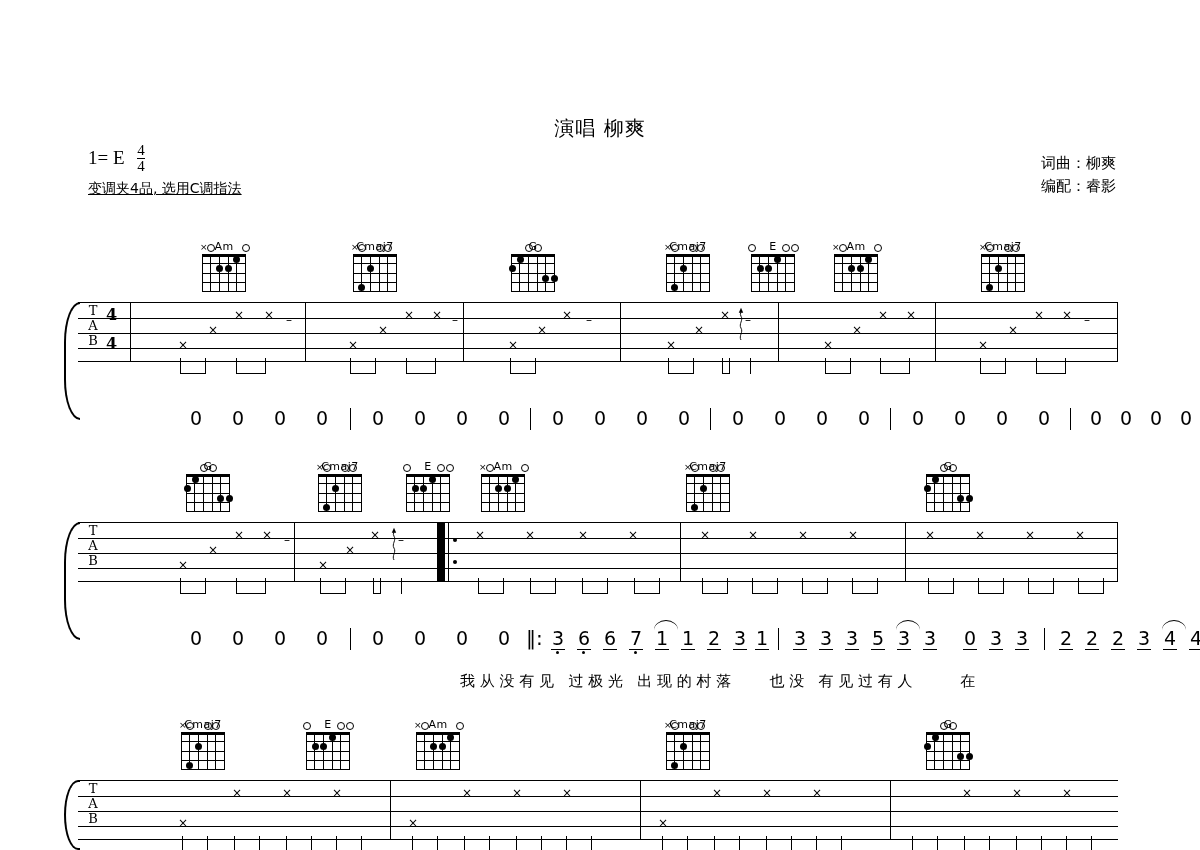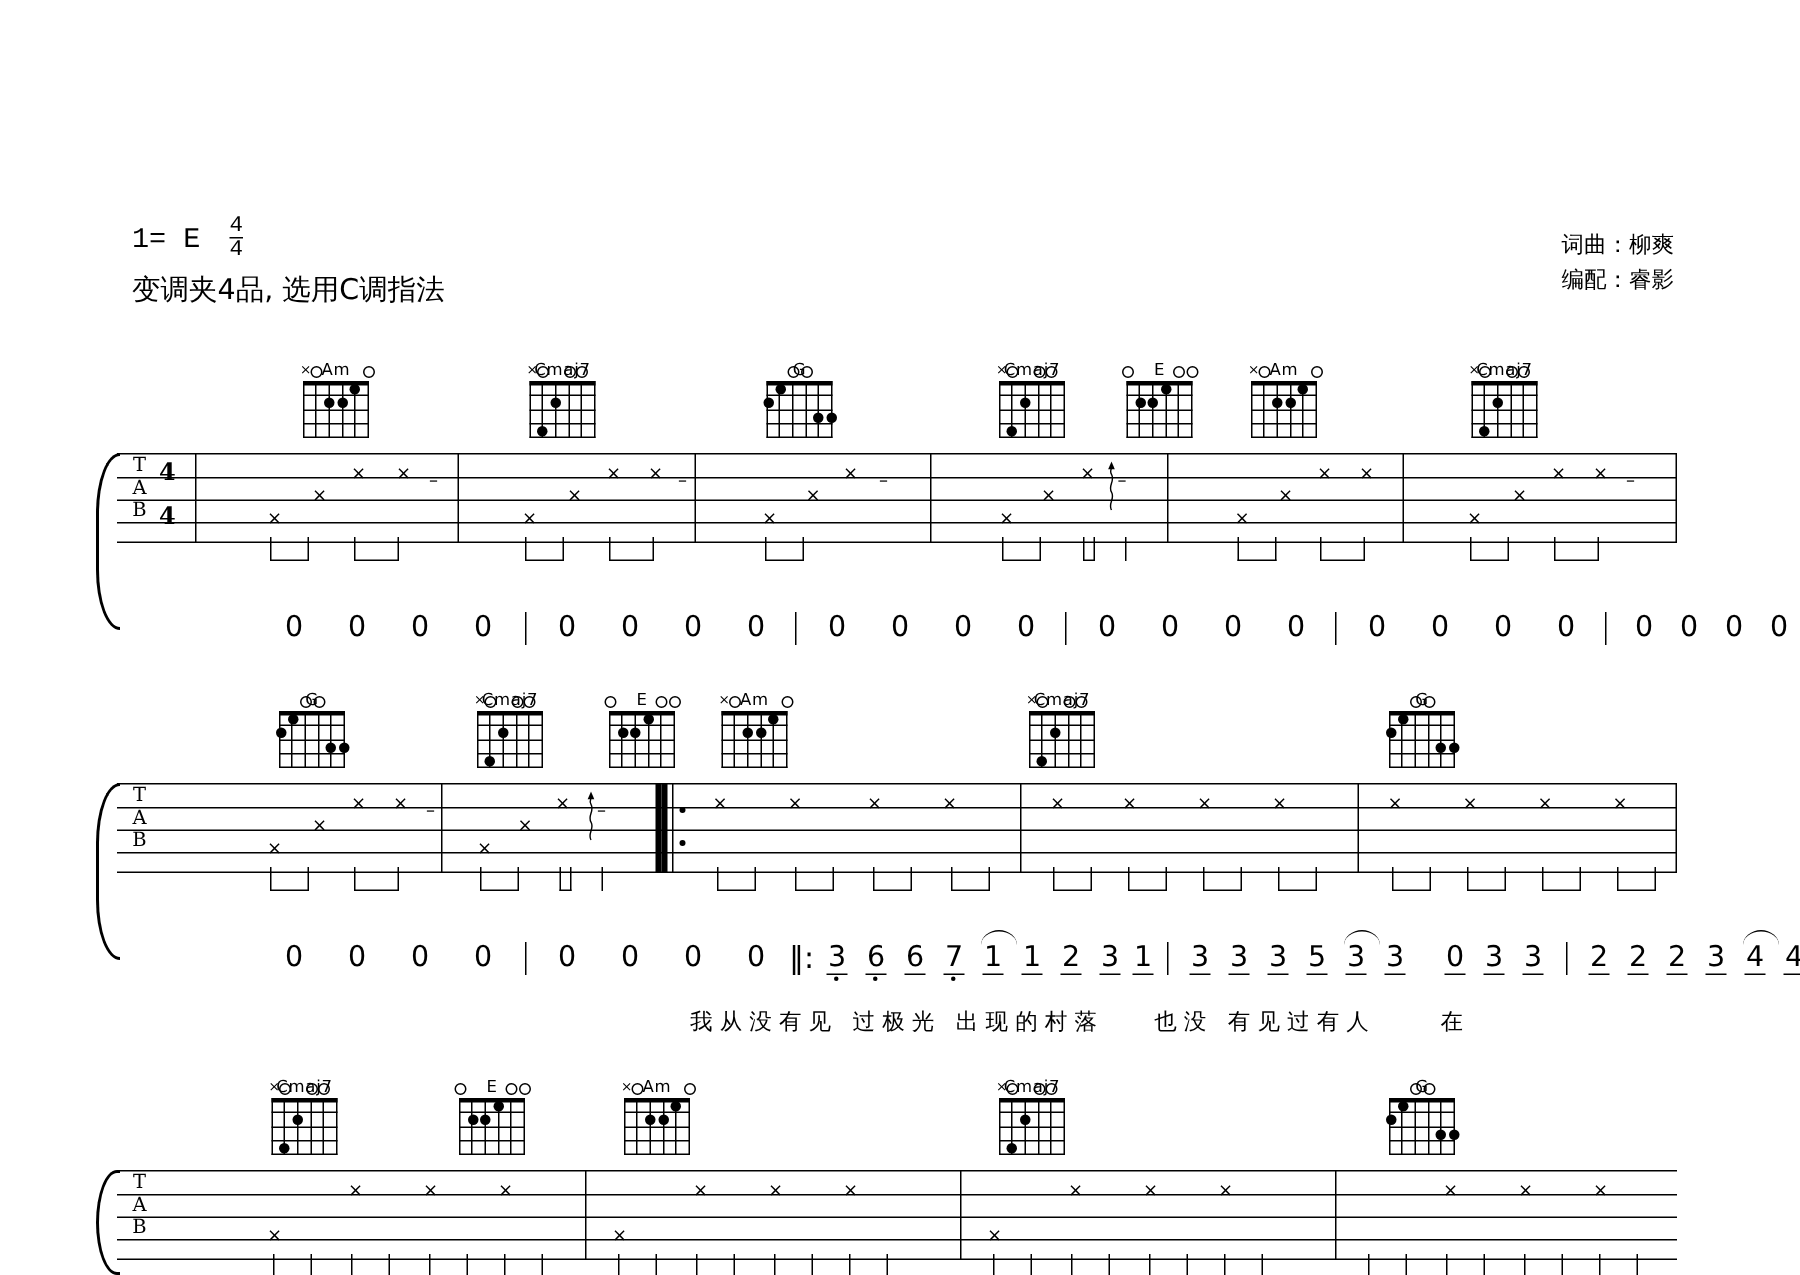--- a/index.html
+++ b/index.html
@@ -42,21 +42,21 @@
     text-align: center;
     font-size: 20px;
     font-family: "DejaVu Sans", sans-serif;
     letter-spacing: 1px;
   }
   .key-line {
     position: absolute;
     left: 88px;
     top: 144px;
     font-size: 19px;
-    font-family: Liberation Mono, monospace;
+    font-family: Liberation Serif, serif;
   }
   .timesig-stack {
     display: inline-block;
     vertical-align: middle;
     text-align: center;
     line-height: 1.0;
     font-size: 15px;
     margin-left: 8px;
     position: relative;
     top: -1px;
@@ -64,22 +64,23 @@
   .timesig-stack .num { display: block; }
   .timesig-stack .den {
     display: block;
     border-top: 1.4px solid #000;
     padding-top: 0px;
   }
   .capo-line {
     position: absolute;
     left: 88px;
     top: 180px;
-    font-size: 19px;
+    font-size: 14px;
     font-family: "DejaVu Sans", sans-serif;
+    text-decoration: underline;
   }
   .credits {
     position: absolute;
     right: 84px;
     top: 152px;
     text-align: left;
     font-size: 15px;
     font-family: "DejaVu Sans", sans-serif;
     line-height: 1.55;
   }
@@ -285,20 +286,21 @@
     font-family: "DejaVu Sans", sans-serif;
     font-size: 20px;
     line-height: 20px;
   }
 </style>
 </head>
 <body>
 
 <div class="sheet">
 
+  <div class="subtitle">演唱 柳爽</div>
 
   <div class="key-line">
     <span>1= E</span>
     <span class="timesig-stack">
       <span class="num">4</span>
       <span class="den">4</span>
     </span>
   </div>
   <div class="capo-line">变调夹4品, 选用C调指法</div>
 

